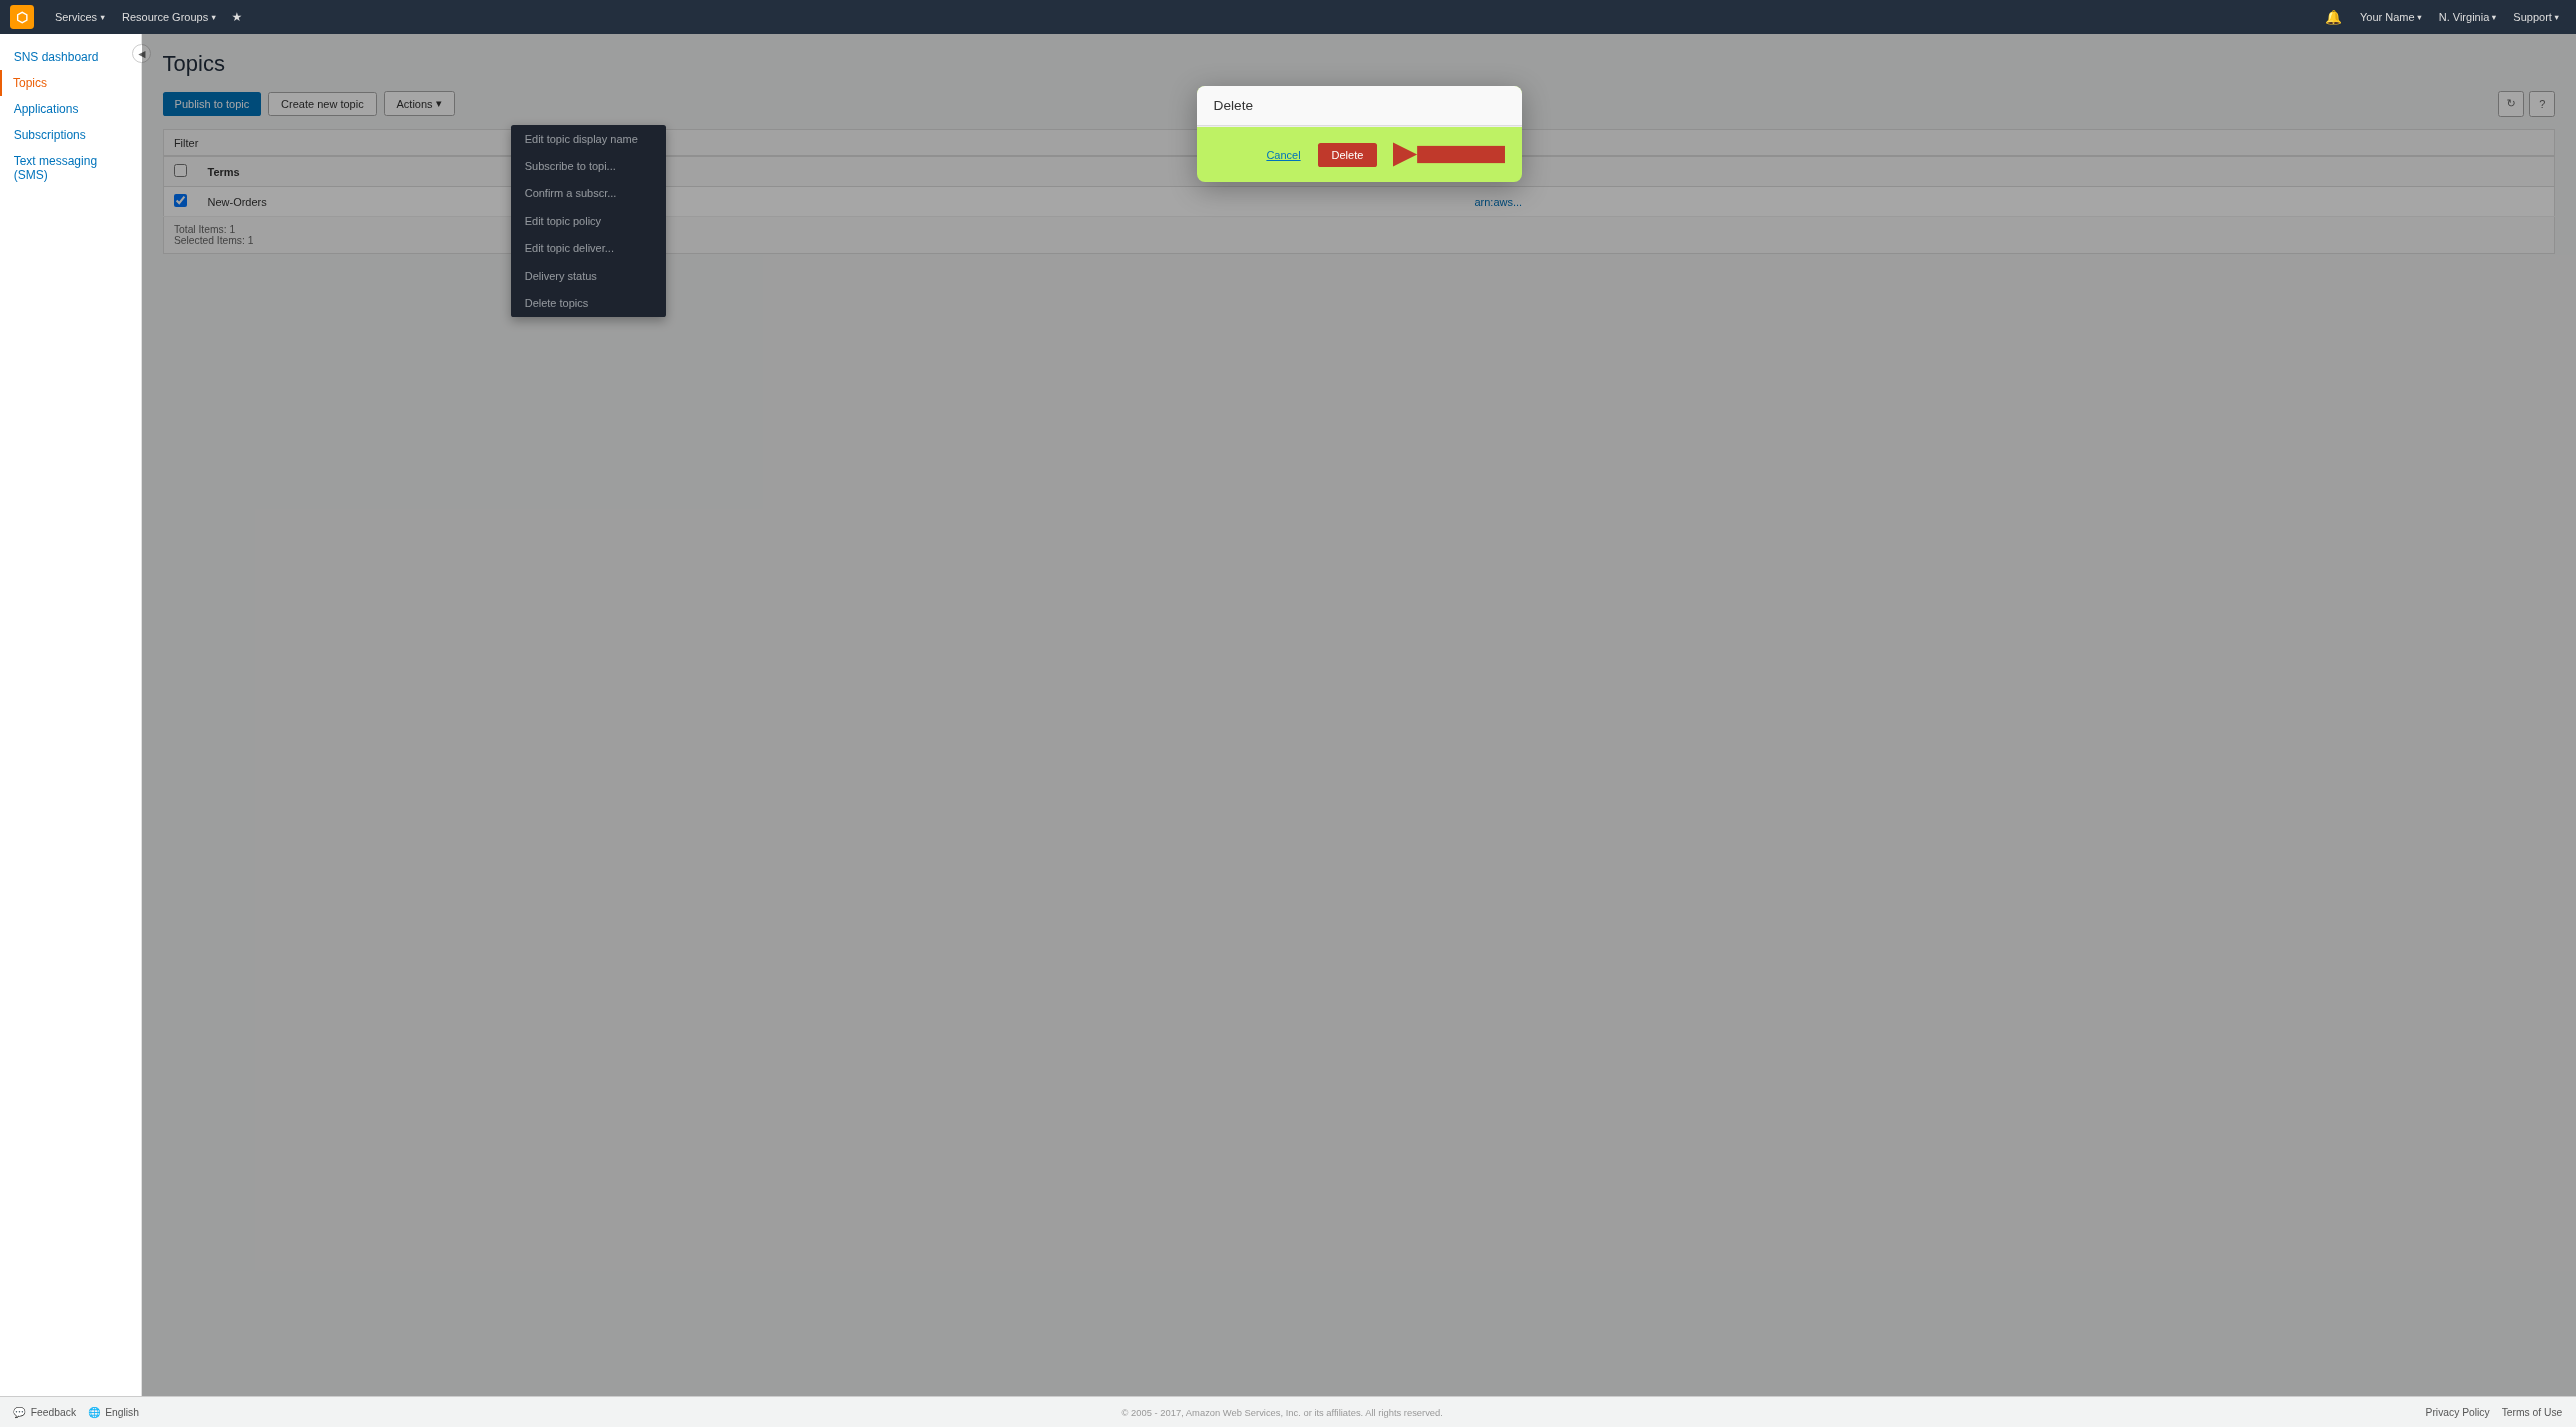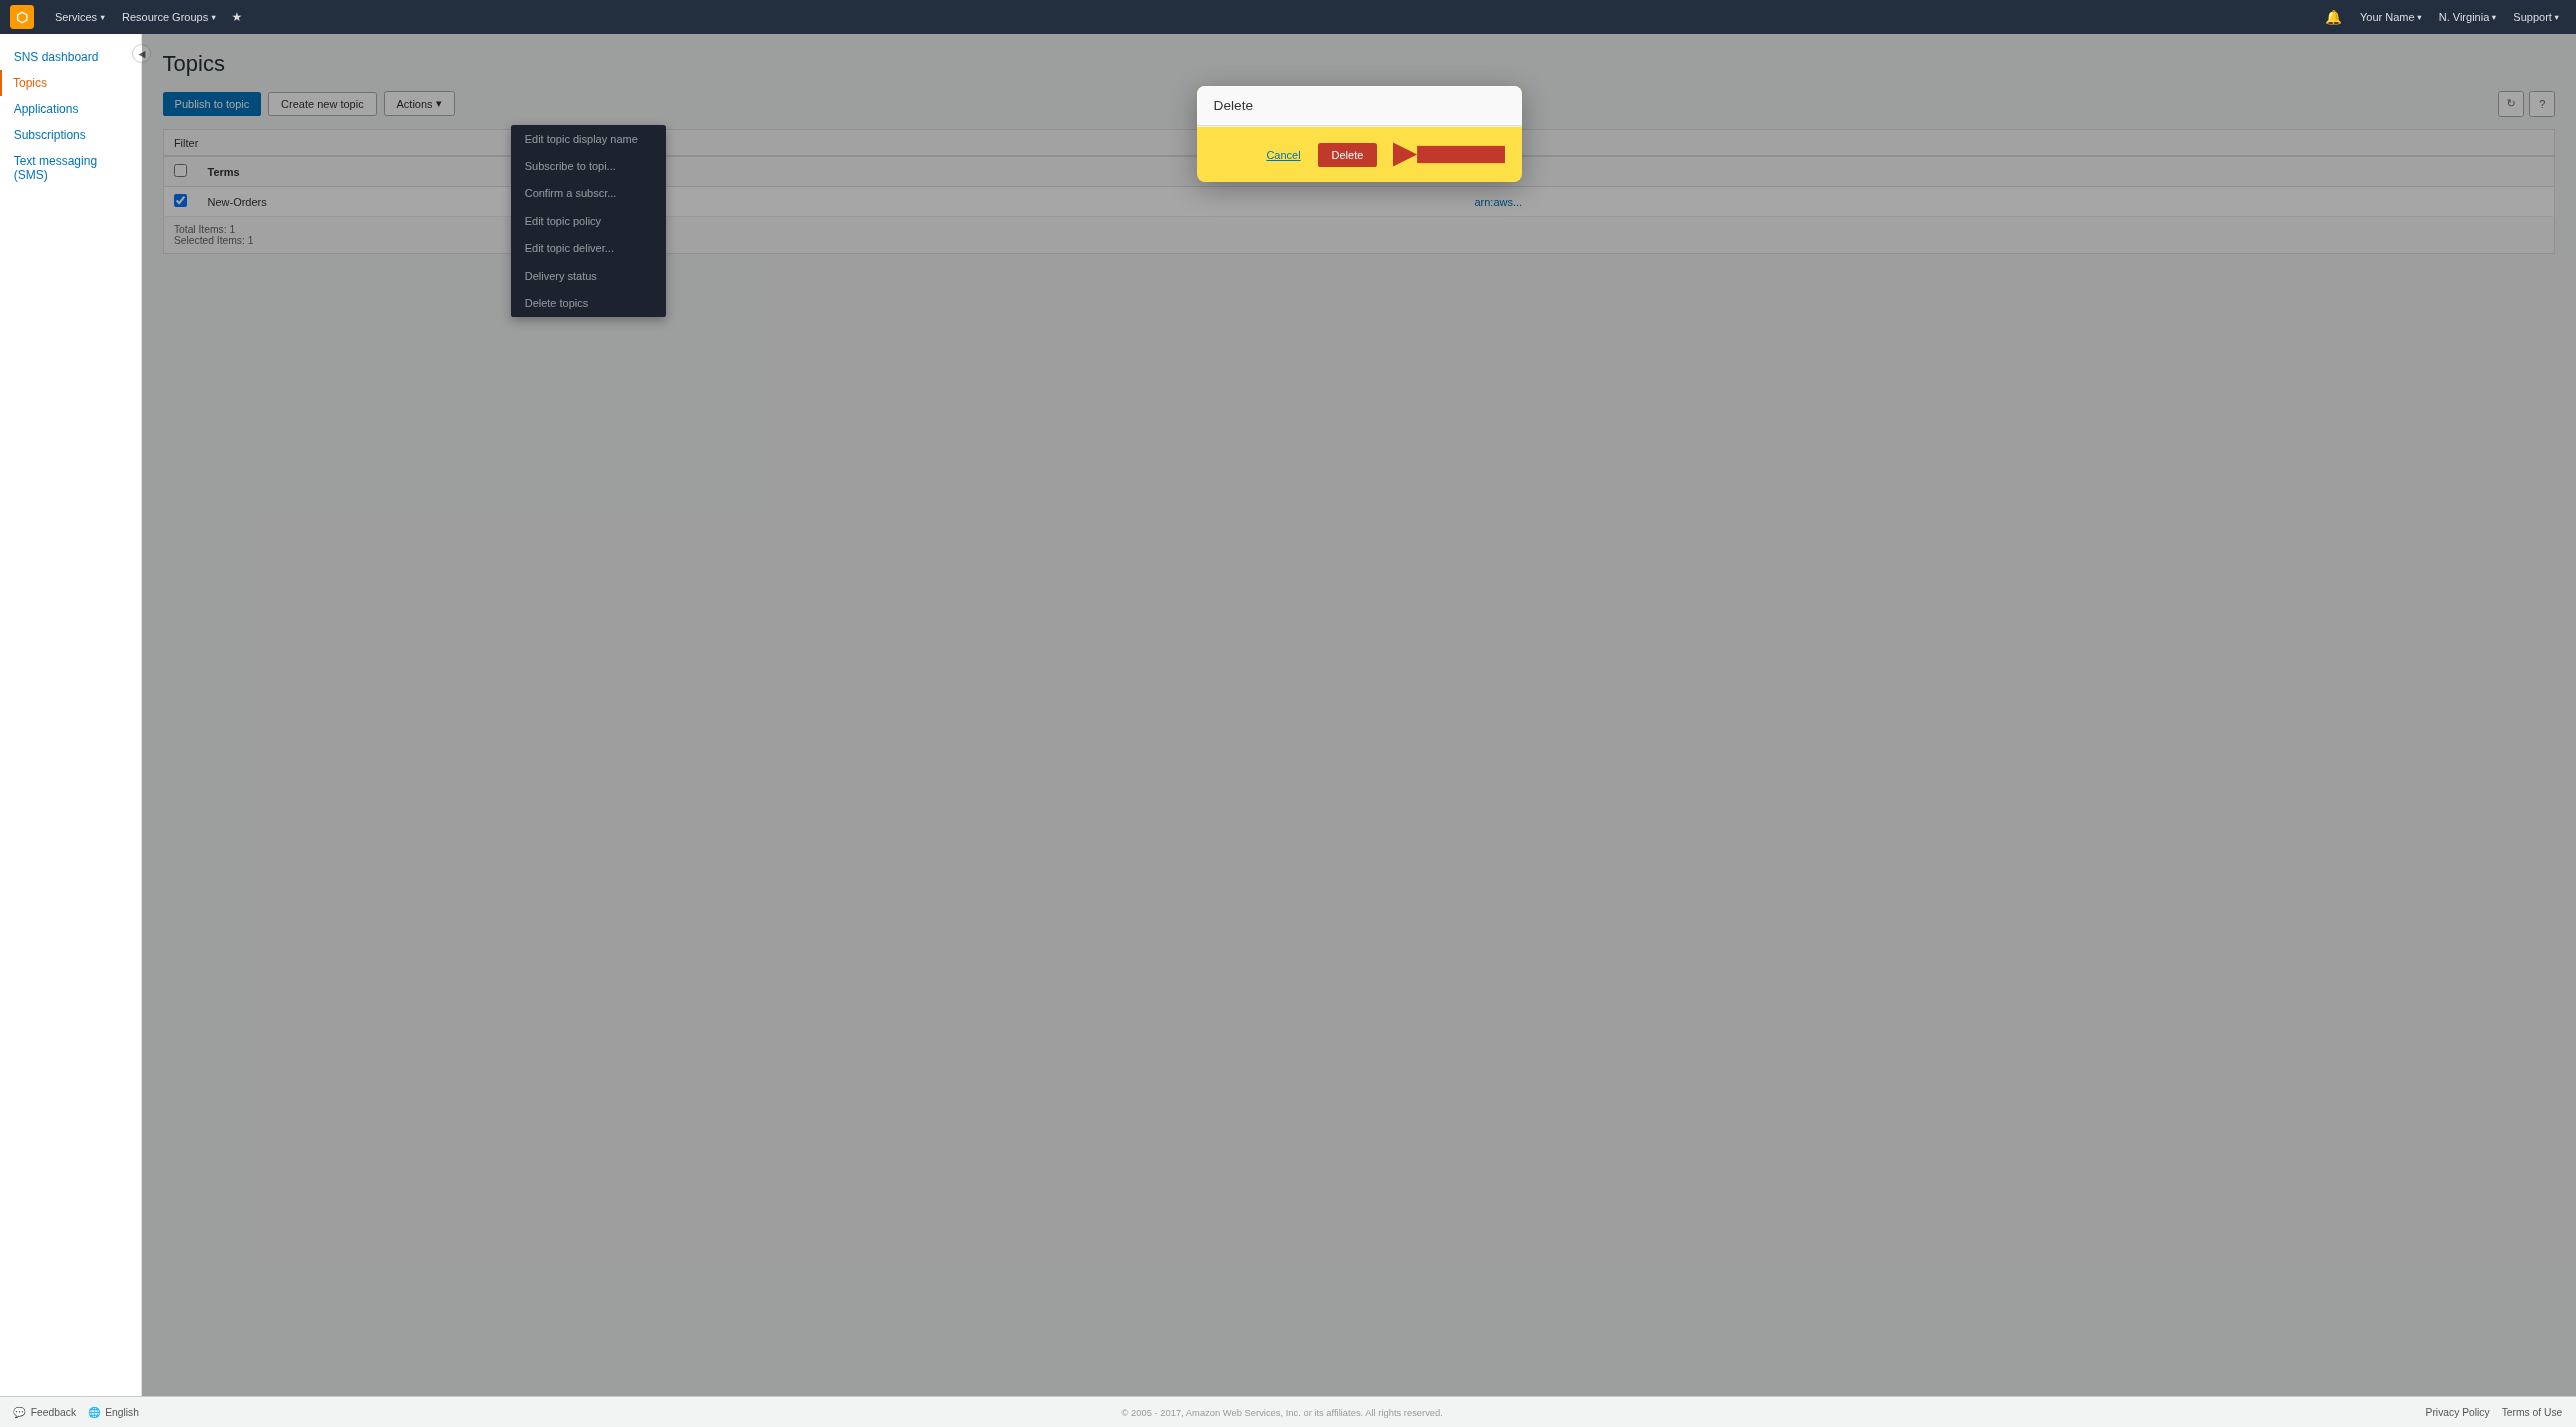--- a/index.html
+++ b/index.html
@@ -215,21 +215,21 @@
       position: absolute;
       top: 0; left: 0; right: 0; bottom: 0;
       background: rgba(0,0,0,0.35);
       z-index: 70;
       display: flex;
       align-items: flex-start;
       justify-content: center;
       padding-top: 52px;
     }
     .modal {
-      background: #fde047;
+      background: #bef264;
       border-radius: 8px;
       width: 325px;
       box-shadow: 0 6.9px 27.5px rgba(0,0,0,0.3);
       overflow: hidden;
     }
     .modal-header {
       background: #f9f9f9;
       border-bottom: 0.9px solid #ddd;
       padding: 12px 17px;
       font-size: 13.7px;

